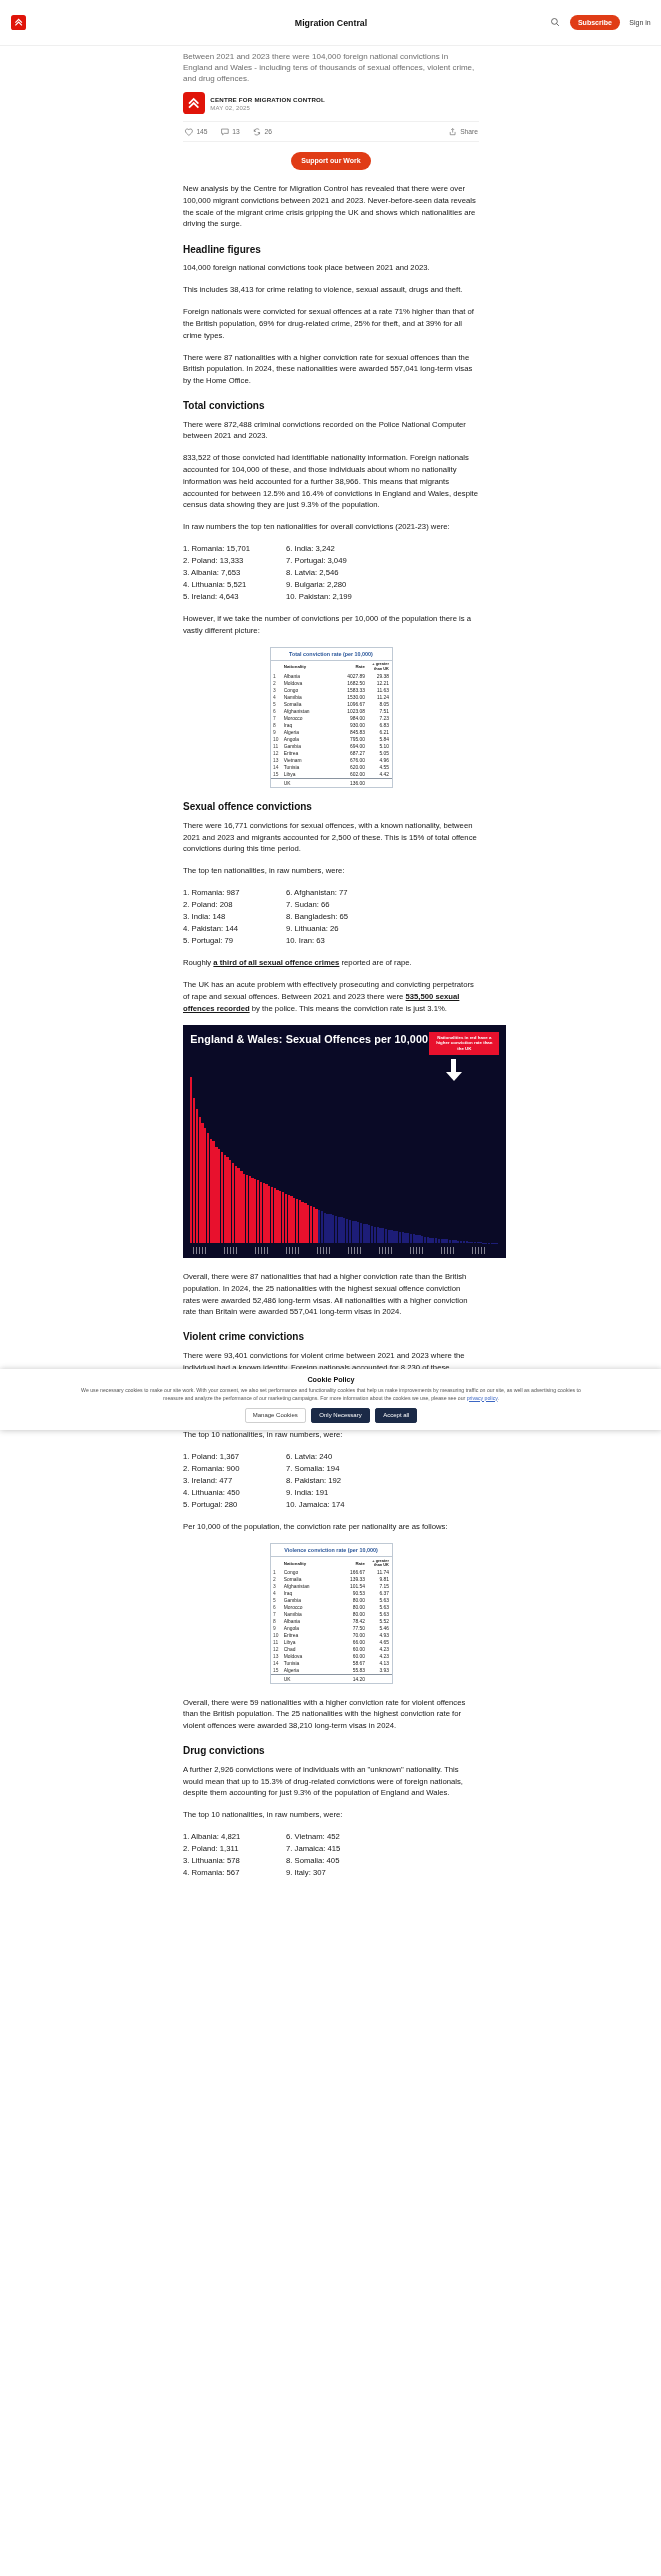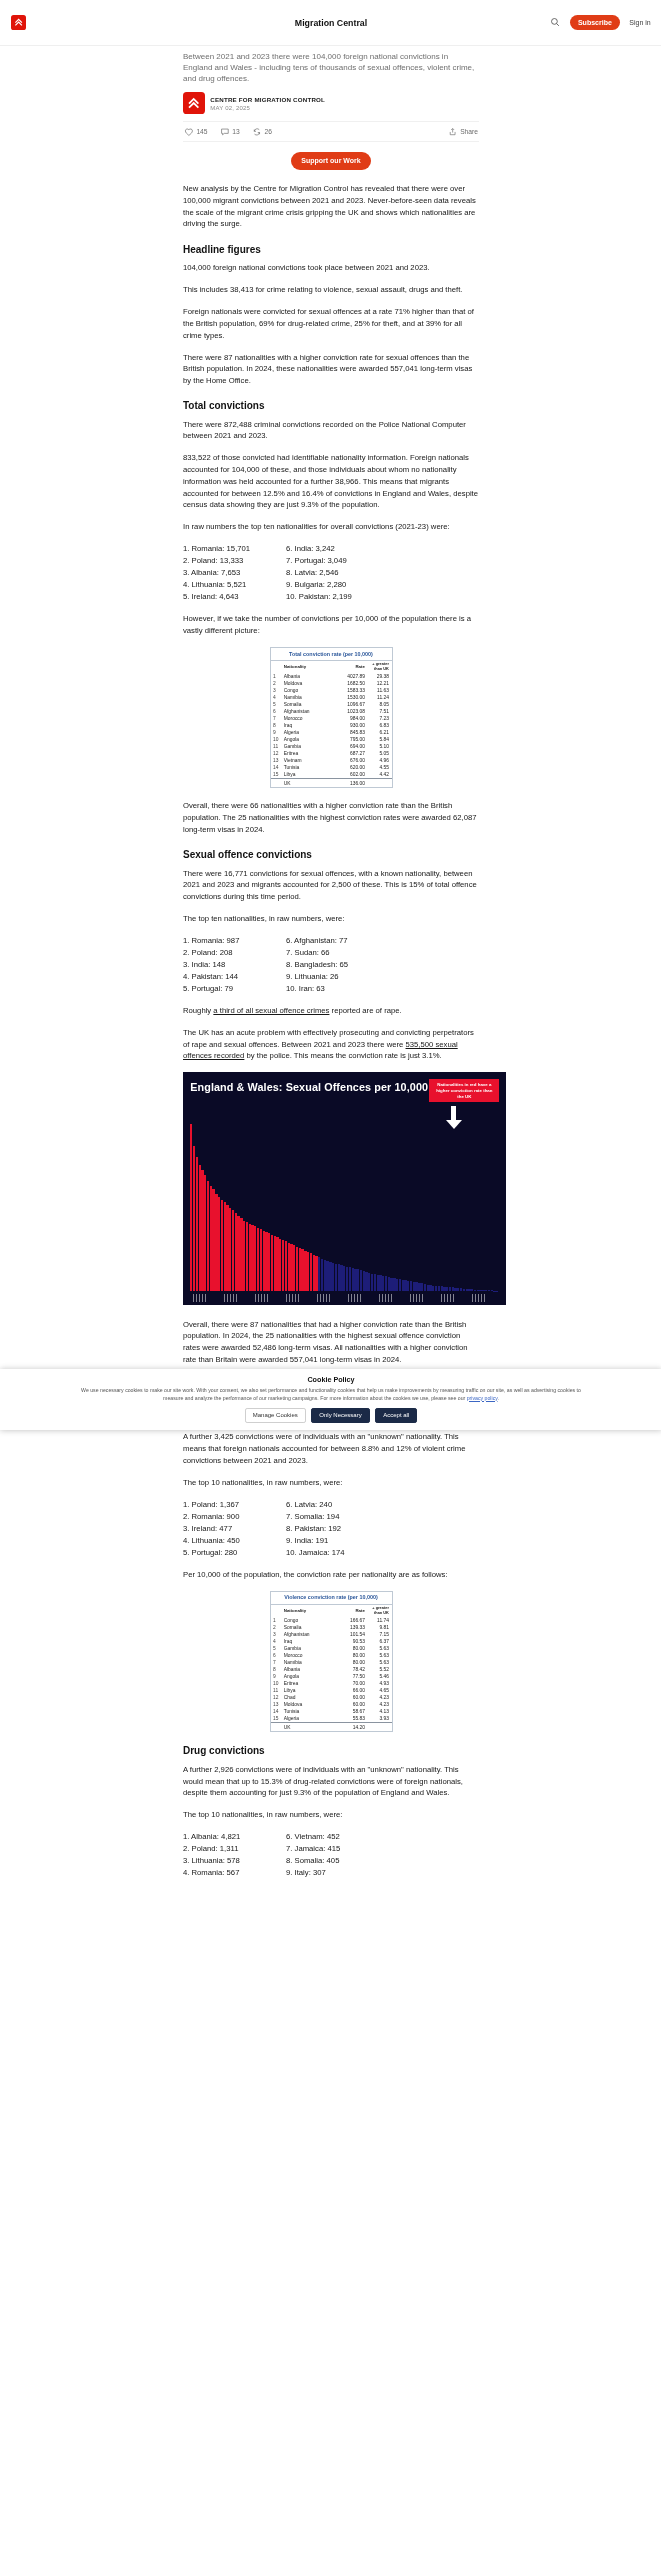--- a/index.html
+++ b/index.html
@@ -28,21 +28,21 @@
 
   .ufi { display: flex; align-items: center; gap: 12.4px; margin-top: 7.2px; padding: 4.6px 1px; border-top: 0.5px solid #f0f0f0; border-bottom: 0.5px solid #f0f0f0; color: #6b6b6b; font-size: 6.7px; }
   .ufi-item { display: flex; align-items: center; gap: 2.6px; cursor: pointer; }
   .ufi-share { margin-left: auto; }
 
   .support-wrap { text-align: center; margin: 9.3px 0 13.4px; }
   .support-btn { background: #e03c16; color: #fff; border: none; border-radius: 10.3px; padding: 5.7px 10.3px; font-weight: bold; font-size: 7px; font-family: inherit; cursor: pointer; }
 
   .body-text p { font-size: 7.7px; line-height: 1.52; margin: 0 0 10.3px; color: #171717; }
   .body-text h3 { font-size: 10px; font-weight: bold; color:#121212; margin: 13.4px 0 7.7px; }
-  .inline-link { color: inherit; text-decoration: underline; cursor: pointer; }
+  .inline-link { color: inherit; text-decoration: underline; cursor: pointer; font-weight: bold; }
 
   .num-list { margin: 0 0 10.3px; }
   .num-row { display: flex; font-size: 7.7px; line-height: 1.55; color:#171717; }
   .num-left { width: 103px; flex: none; }
 
   
   .table-wrap { display: flex; justify-content: center; margin: 2.1px 0 12.4px; }
   .mini-table { width: 123px; border: 0.5px solid #bfc9d4; background:#fff; }
   .mini-table-title { color: #2b579a; font-weight: bold; font-size: 5.4px; line-height:1.25; text-align: center; padding: 2.6px 9.3px; border-bottom: 0.5px solid #bfc9d4; }
   .mini-table table { border-collapse: collapse; width: 100%; }
@@ -324,21 +324,20 @@
                   <td class="rank"></td>
                   <td class="nat">UK</td>
                   <td class="rate">136.00</td>
                   <td class="mult"></td>
                 </tr>
               </tbody>
           </table>
         </div>
       </div>
 
-      <p>Overall, there were 66 nationalities with a higher conviction rate than the British population. The 25 nationalities with the highest conviction rates were awarded 62,087 long-term visas in 2024.</p>
 
       <h3>Sexual offence convictions</h3>
       <p>There were 16,771 convictions for sexual offences, with a known nationality, between 2021 and 2023 and migrants accounted for 2,500 of these. This is 15% of total offence convictions during this time period.</p>
       <p>The top ten nationalities, in raw numbers, were:</p>
 
       <div class="num-list">
 
           <div class="num-row">
             <span class="num-left">1. Romania: 987</span>
             <span class="num-right">6. Afghanistan: 77</span>
@@ -652,20 +651,21 @@
                   <td class="rank"></td>
                   <td class="nat">UK</td>
                   <td class="rate">14.20</td>
                   <td class="mult"></td>
                 </tr>
               </tbody>
           </table>
         </div>
       </div>
 
+      <p>Overall, there were 59 nationalities with a higher conviction rate for violent offences than the British population. The 25 nationalities with the highest conviction rate for violent offences were awarded 38,210 long-term visas in 2024.</p>
 
       <h3>Drug convictions</h3>
       <p>A further 2,926 convictions were of individuals with an "unknown" nationality. This would mean that up to 15.3% of drug-related convictions were of foreign nationals, despite them accounting for just 9.3% of the population of England and Wales.</p>
       <p>The top 10 nationalities, in raw numbers, were:</p>
 
       <div class="num-list">
 
           <div class="num-row">
             <span class="num-left">1. Albania: 4,821</span>
             <span class="num-right">6. Vietnam: 452</span>

